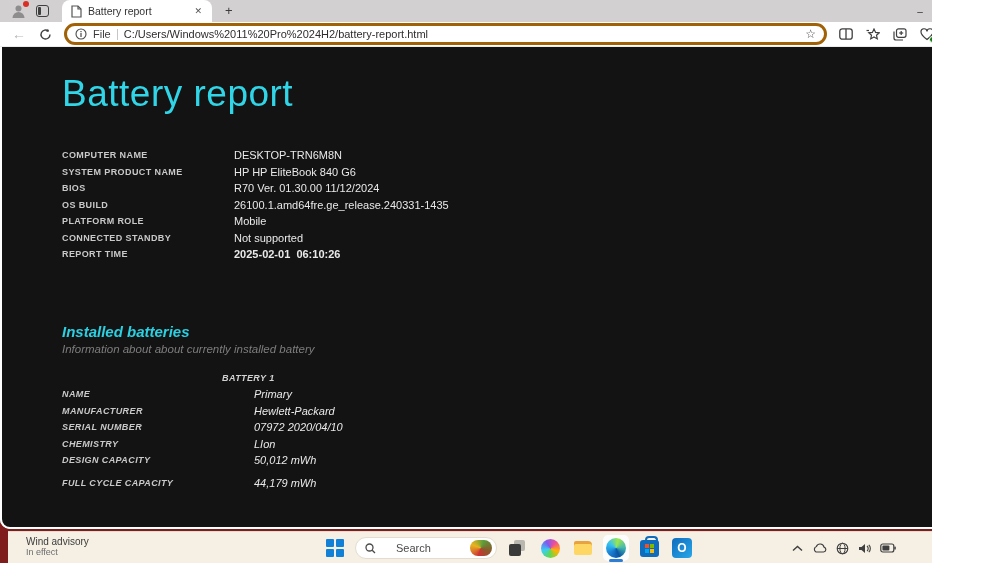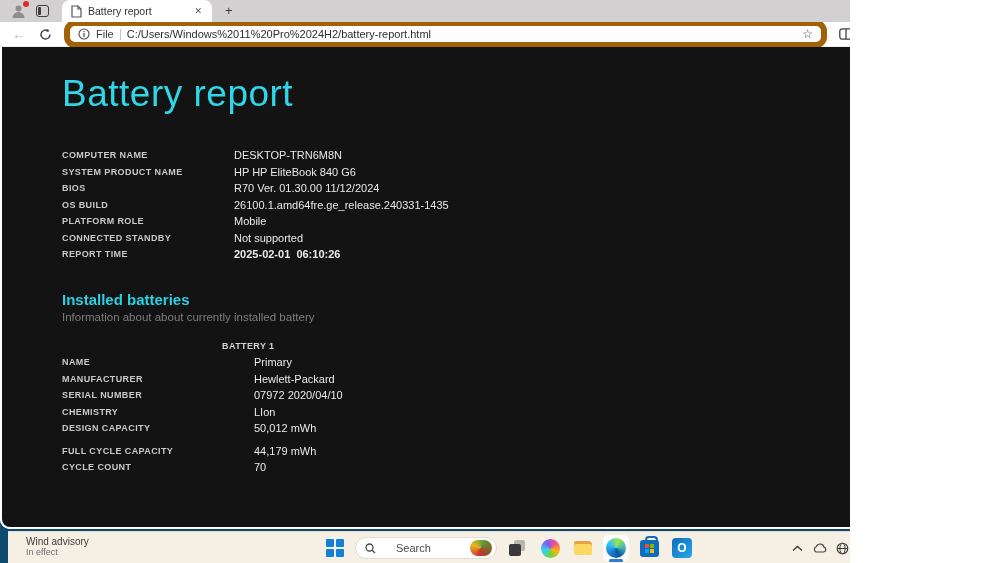--- a/index.html
+++ b/index.html
@@ -1,17 +1,17 @@
 <!DOCTYPE html>
 <html><head>
 <meta charset="utf-8">
 <style>
   * { margin:0; padding:0; box-sizing:border-box; }
   html,body { width:1000px; height:563px; font-family:"Liberation Sans", sans-serif; }
-  .screen { position:relative; width:850px; height:563px; background:#0c4a6e; overflow:hidden; }
+  .screen { position:relative; width:932px; height:563px; background:#7f1d1d; overflow:hidden; }
 
   
   .window { position:absolute; top:0; left:0; width:1000px; height:529px;
             background:#fff; border-radius:0 0 10px 10px; overflow:hidden; }
 
   
   .tabstrip { position:relative; height:22px; background:#d2d0d0; }
   .avatar { position:absolute; left:10px; top:3px; width:17px; height:17px; cursor:pointer; }
   .avatar .dot { position:absolute; right:-2px; top:-2px; width:6px; height:6px; border-radius:50%; background:#d93025; }
   .ws-icon { position:absolute; left:36px; top:5px; width:13px; height:12px; border:1.6px solid #3f3f3f; border-radius:3px; }
@@ -21,21 +21,21 @@
   .tab-title { font-size:10.5px; color:#333; flex:1; white-space:nowrap; overflow:hidden; }
   .tab-close { font-size:9px; color:#555; padding:2px 4px; cursor:pointer; }
   .newtab { position:absolute; left:220px; top:3px; font-size:13px; color:#3c3c3c; padding:0 5px; cursor:pointer; }
   .wincontrols { position:absolute; right:6px; top:0; height:22px; display:flex; align-items:center; gap:22px; }
   .wc { font-size:10px; color:#333; cursor:pointer; width:14px; text-align:center; }
   .wc-box { width:9px; height:9px; border:1.3px solid #333; border-radius:2px; cursor:pointer; }
 
   
   .toolbar { height:25px; background:#fff; display:flex; align-items:center; padding:0 12px; gap:11px; border-bottom:1px solid #ececec; }
   .nav-back { font-size:14px; color:#b6b6b6; line-height:1; }
-  .addr { flex:1; height:20px; border:6px solid #a16207; border-radius:11px; display:flex; align-items:center; padding:8px 8px; gap:6px; cursor:text; }
+  .addr { flex:1; height:20px; border:3px solid #a16207; border-radius:11px; display:flex; align-items:center; padding:8px 8px; gap:6px; cursor:text; }
   .addr-file { font-size:11px; color:#3c3c3c; }
   .addr-div { width:1px; height:11px; background:#c6c6c6; }
   .addr-url { font-size:11px; color:#2d2d2d; flex:1; white-space:nowrap; overflow:hidden; }
   .addr-star { font-size:12px; color:#4a4a4a; cursor:pointer; }
   .tb-ic { width:16px; height:16px; display:flex; align-items:center; justify-content:center; cursor:pointer; position:relative; }
   .ellipsis { font-size:13px; color:#3f3f3f; letter-spacing:1px; }
   .copilot { width:15px; height:15px; border-radius:50%;
              background:conic-gradient(from 40deg,#f04e98,#ffb400,#62d84e,#38d0f0,#7b5cf0,#f04e98); cursor:pointer; }
   .ess-dot { position:absolute; right:-1px; bottom:-1px; width:7px; height:7px; border-radius:50%; background:#107c10; border:1px solid #fff; }
 
@@ -50,21 +50,21 @@
   .pagebody { padding:26px 0 0 60px; }
   .report-title { font-size:37px; font-weight:300; color:#30d5e7; letter-spacing:0.5px; }
   .info-table { margin-top:32px; }
   .info-row { display:flex; line-height:16.5px;gap:32px; }
   .info-label { font-size:9px; font-weight:bold; color:#c9c9c9; letter-spacing:0.4px; }
   .info-value { font-size:11px; color:#e9e9e9; white-space:pre; }
   .table-sys .info-label { width:140px; }
   .table-bat .info-label { width:160px; }
   .bold-value .info-value { font-weight:bold; }
   .gap-top { margin-top:6px; }
-  .section { margin-top:28px; }
+  .section { margin-top:60px;font-style:italic; }
   .section-h { font-size:15px; font-weight:bold; color:#2bd0e2; }
   .section-sub { font-size:11.5px; color:#7d7d7d; margin-top:3px; }
   .bat-header { display:flex; margin-top:15px; line-height:16.5px; }
   .bat-header .hspace { width:160px; }
   .bat-header .hlabel { font-size:9px; font-weight:bold; color:#d2d2d2; letter-spacing:0.4px; }
 
   
   .taskbar { position:absolute; left:8px; bottom:0; width:1000px; height:32px; background:#f5efe4; border-top:1px solid #e3dccf; }
   .weather { position:absolute; left:18px; top:4px; cursor:pointer; }
   .weather-1 { font-size:10px; color:#3c3c3c; }
@@ -243,24 +243,20 @@
                   <div class="info-value">LIon</div>
                 </div>
                 <div class="info-row">
                   <div class="info-label">DESIGN CAPACITY</div>
                   <div class="info-value">50,012 mWh</div>
                 </div>
                 <div class="info-row gap-top">
                   <div class="info-label">FULL CYCLE CAPACITY</div>
                   <div class="info-value">44,179 mWh</div>
                 </div>
-                <div class="info-row">
-                  <div class="info-label">CYCLE COUNT</div>
-                  <div class="info-value">70</div>
-                </div>
               </div>
           </div>
         </div>
       </div>
 
       <div class="scrollbar">
         <span class="sb-arrow">▲</span>
         <span class="sb-thumb"></span>
         <span class="sb-arrow sb-bottom">▼</span>
       </div>

